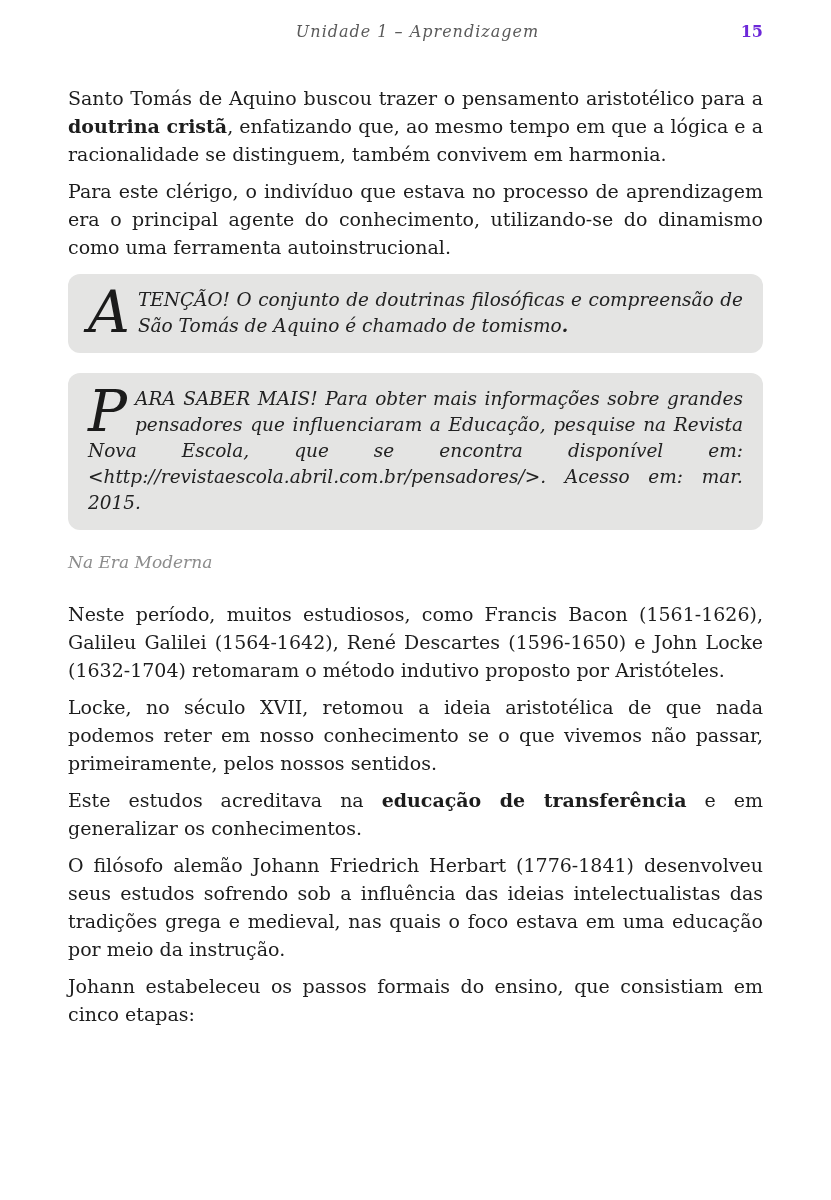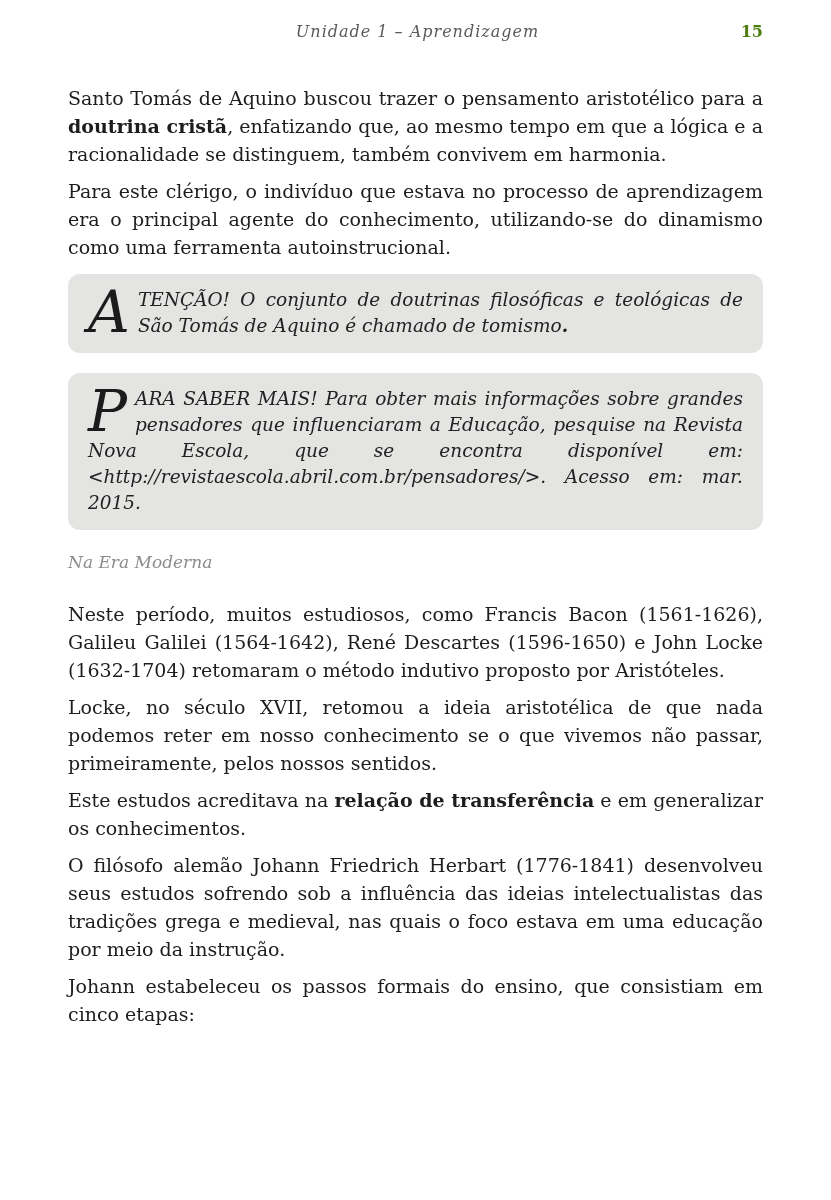--- a/index.html
+++ b/index.html
@@ -30,21 +30,21 @@
     letter-spacing: 1px;
     color: var(--header-text, #5a5a5a);
     font-style: italic;
   }
   .page-number {
     position: absolute;
     right: 0;
     top: 0;
     font-size: 16px;
     font-weight: bold;
-    color: #4d7c0f;
+    color: #6d28d9;
   }
   .content {
     margin: 40px 68px 0 68px;
   }
   .para {
     margin: 0 0 9px 0;
     font-size: 19px;
     line-height: 28px;
     text-align: justify;
   }
@@ -82,22 +82,22 @@
 <body>
 
 <div class="page">
   <header class="running-header">
     <div class="running-title">Unidade 1 – Aprendizagem</div>
     <div class="page-number">15</div>
   </header>
   <main class="content">
       <p class="para"><span>Santo Tomás de Aquino buscou trazer o pensamento aristotélico para a </span><span class="b">doutrina cristã</span><span>, enfatizando que, ao mesmo tempo em que a lógica e a racionalidade se distinguem, também convivem em harmonia.</span></p>
       <p class="para"><span>Para este clérigo, o indivíduo que estava no processo de aprendizagem era o principal agente do conhecimento, utilizando-se do dinamismo como uma ferramenta autoinstrucional.</span></p>
-      <div class="callout"><span class="dropcap">A</span><span class="i">TENÇÃO! O conjunto de doutrinas filosóficas e teológicas de São Tomás de Aquino é chamado de tomismo</span><span class="b i">.</span></div>
+      <div class="callout"><span class="dropcap">A</span><span class="i">TENÇÃO! O conjunto de doutrinas filosóficas e compreensão de São Tomás de Aquino é chamado de tomismo</span><span class="b i">.</span></div>
       <div class="callout"><span class="dropcap">P</span><span class="i">ARA SABER MAIS! Para obter mais informações sobre grandes pensadores que influenciaram a Educação, pesquise na Revista Nova Escola, que se encontra disponível em: &lt;http://revistaescola.abril.com.br/pensadores/&gt;. Acesso em: mar. 2015.</span></div>
       <h2 class="section-heading">Na Era Moderna</h2>
       <p class="para"><span>Neste período, muitos estudiosos, como Francis Bacon (1561-1626), Galileu Galilei (1564-1642), René Descartes (1596-1650) e John Locke (1632-1704) retomaram o método indutivo proposto por Aristóteles.</span></p>
       <p class="para"><span>Locke, no século XVII, retomou a ideia aristotélica de que nada podemos reter em nosso conhecimento se o que vivemos não passar, primeiramente, pelos nossos sentidos.</span></p>
-      <p class="para"><span>Este estudos acreditava na </span><span class="b">relação de transferência</span><span> e em generalizar os conhecimentos.</span></p>
+      <p class="para"><span>Este estudos acreditava na </span><span class="b">educação de transferência</span><span> e em generalizar os conhecimentos.</span></p>
       <p class="para"><span>O filósofo alemão Johann Friedrich Herbart (1776-1841) desenvolveu seus estudos sofrendo sob a influência das ideias intelectualistas das tradições grega e medieval, nas quais o foco estava em uma educação por meio da instrução.</span></p>
       <p class="para"><span>Johann estabeleceu os passos formais do ensino, que consistiam em cinco etapas:</span></p>
     </main>
 </div>
 
 </body></html>

